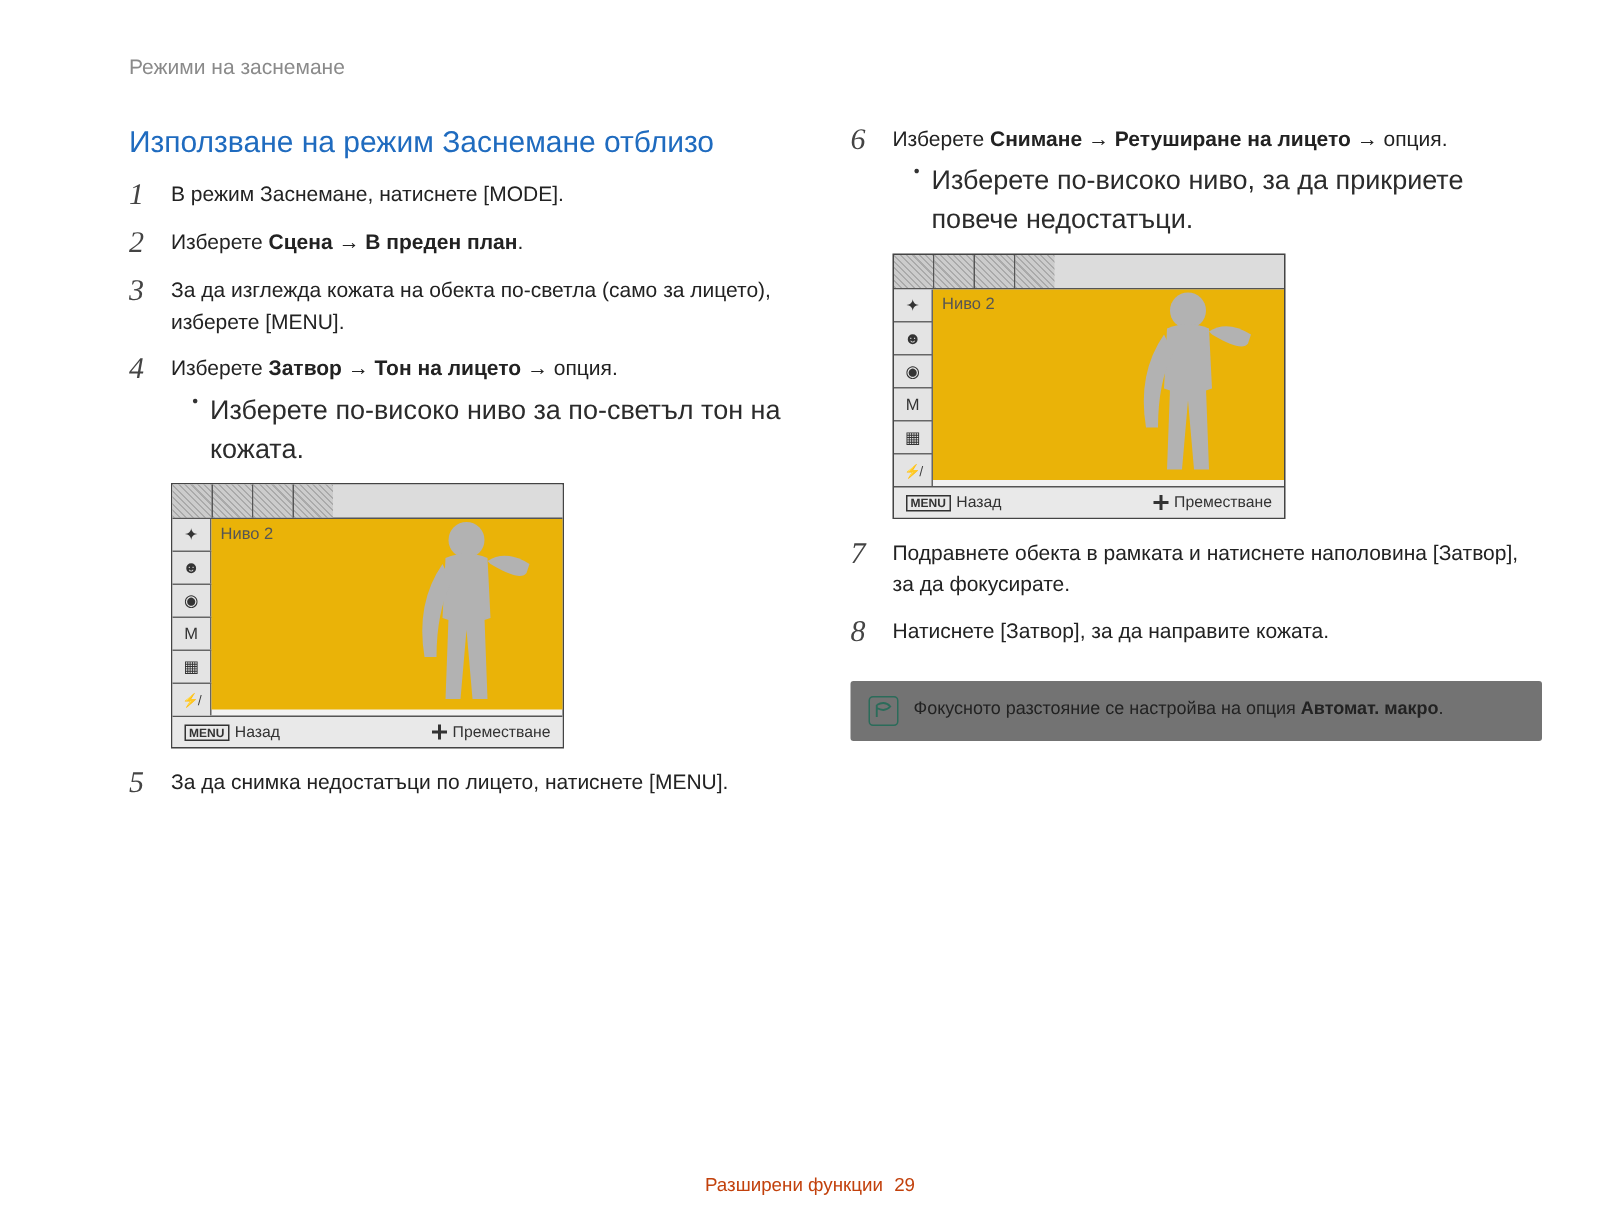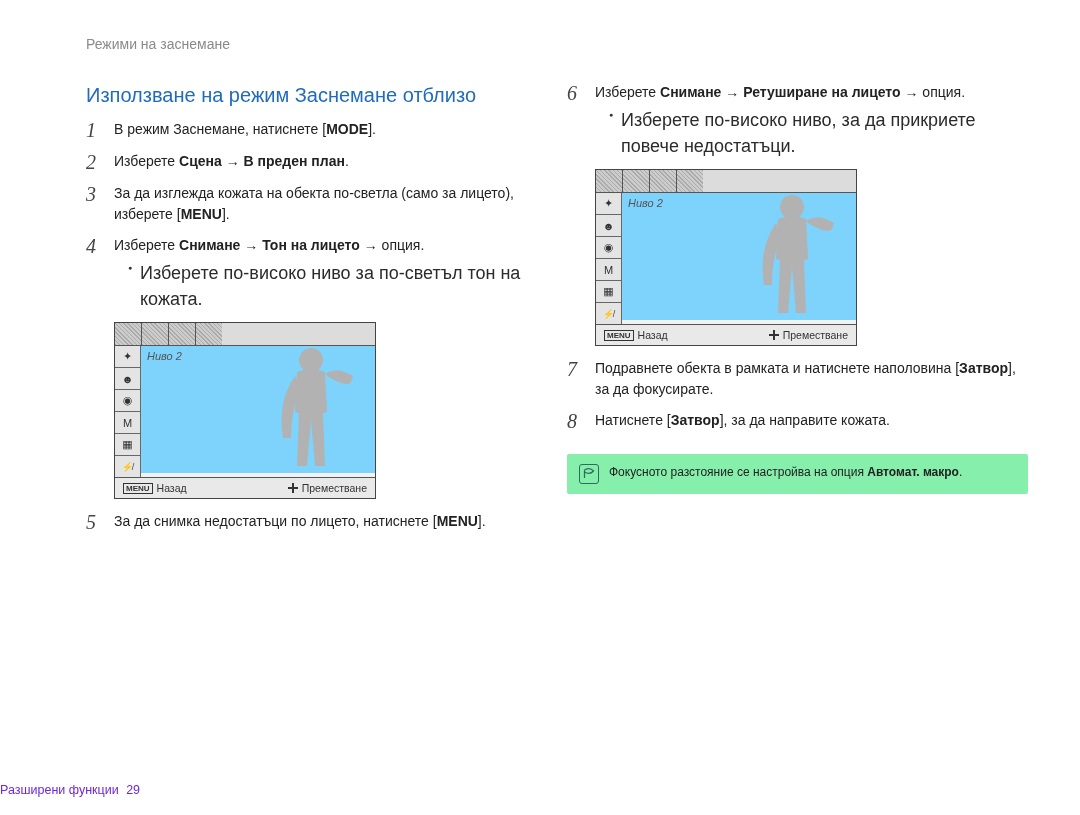--- a/index.html
+++ b/index.html
@@ -53,21 +53,21 @@
     min-width: 18px;
     line-height: 1.1;
   }
   .step-body {
     font-size: 14px;
     line-height: 1.5;
     color: #222;
     flex: 1;
   }
   .step-body b, .step-strong { font-weight: bold; }
-  .btn-label { font-weight: bold; }
+  .btn-label { font-weight: normal; }
   .bracket { font-family: Arial, sans-serif; }
 
   .sub-bullet {
     list-style: none;
     padding: 4px 0 0 14px;
     margin: 0;
     font-size: 18px;
     color: #2b2b2b;
   }
   .sub-bullet li {
@@ -122,22 +122,21 @@
     font-size: 11px;
     color: #333;
     background: #e4e4e4;
   }
   .lcd-side .ic:first-child { border-top: none; }
   .lcd-canvas {
     flex: 1;
     position: relative;
     height: 127px;
     overflow: hidden;
-    background: #7dd3fc;
-    font-style: italic;
+    background: #eab308;
   }
   .level-tag {
     position: absolute;
     top: 4px; left: 6px;
     font-size: 11px;
     color: #555;
   }
   .figure-svg { position: absolute; right: 18px; top: -4px; }
   .lcd-bottom {
     display: flex;
@@ -162,42 +161,43 @@
   }
   .dpad-icon::before, .dpad-icon::after {
     content: ""; position: absolute; background: #333;
   }
   .dpad-icon::before { left: 4px; top: 0; width: 2px; height: 10px; }
   .dpad-icon::after { top: 4px; left: 0; width: 10px; height: 2px; }
 
   
   .note-box {
     display: flex;
-    background: #86efac;
+    background: #737373;
     border-radius: 2px;
     padding: 10px 12px;
     gap: 10px;
     margin-top: 22px;
     align-items: flex-start;
   }
   .note-icon {
     width: 18px; height: 18px;
     border: 1.5px solid #2b6c5a;
     border-radius: 3px;
     display: flex; align-items: center; justify-content: center;
   }
   .note-icon svg { width: 12px; height: 12px; }
   .note-text { font-size: 12px; color: #222; line-height: 1.4; }
 
   .footer {
     position: absolute;
     bottom: 18px;
     left: 0; width: 100%;
+    text-align: center;
     font-size: 12.5px;
-    color: #6d28d9;
+    color: #c2410c;
   }
   .footer .pn { margin-left: 4px; }
 </style>
 </head>
 <body>
 
 <div class="page">
   <div class="page-section-label">Режими на заснемане</div>
 
   <div class="columns">
@@ -223,21 +223,21 @@
         <li class="step">
           <span class="step-num">3</span>
           <span class="step-body">
             <span>За да изглежда кожата на обекта по-светла (само за лицето), изберете [</span><span class="btn-label">MENU</span><span>].</span>
           </span>
         </li>
 
         <li class="step">
           <span class="step-num">4</span>
           <span class="step-body">
-            <span>Изберете </span><b>Снимане → Тон на лицето →</b><span> опция.</span>
+            <span>Изберете </span><b>Затвор → Тон на лицето →</b><span> опция.</span>
             <ul class="sub-bullet">
                 <li>Изберете по-високо ниво за по-светъл тон на кожата.</li>
               </ul>
           </span>
         </li>
       </ol>
 
       <div class="lcd-wrap">
         <div class="lcd">
           <div class="lcd-top-tabs">

